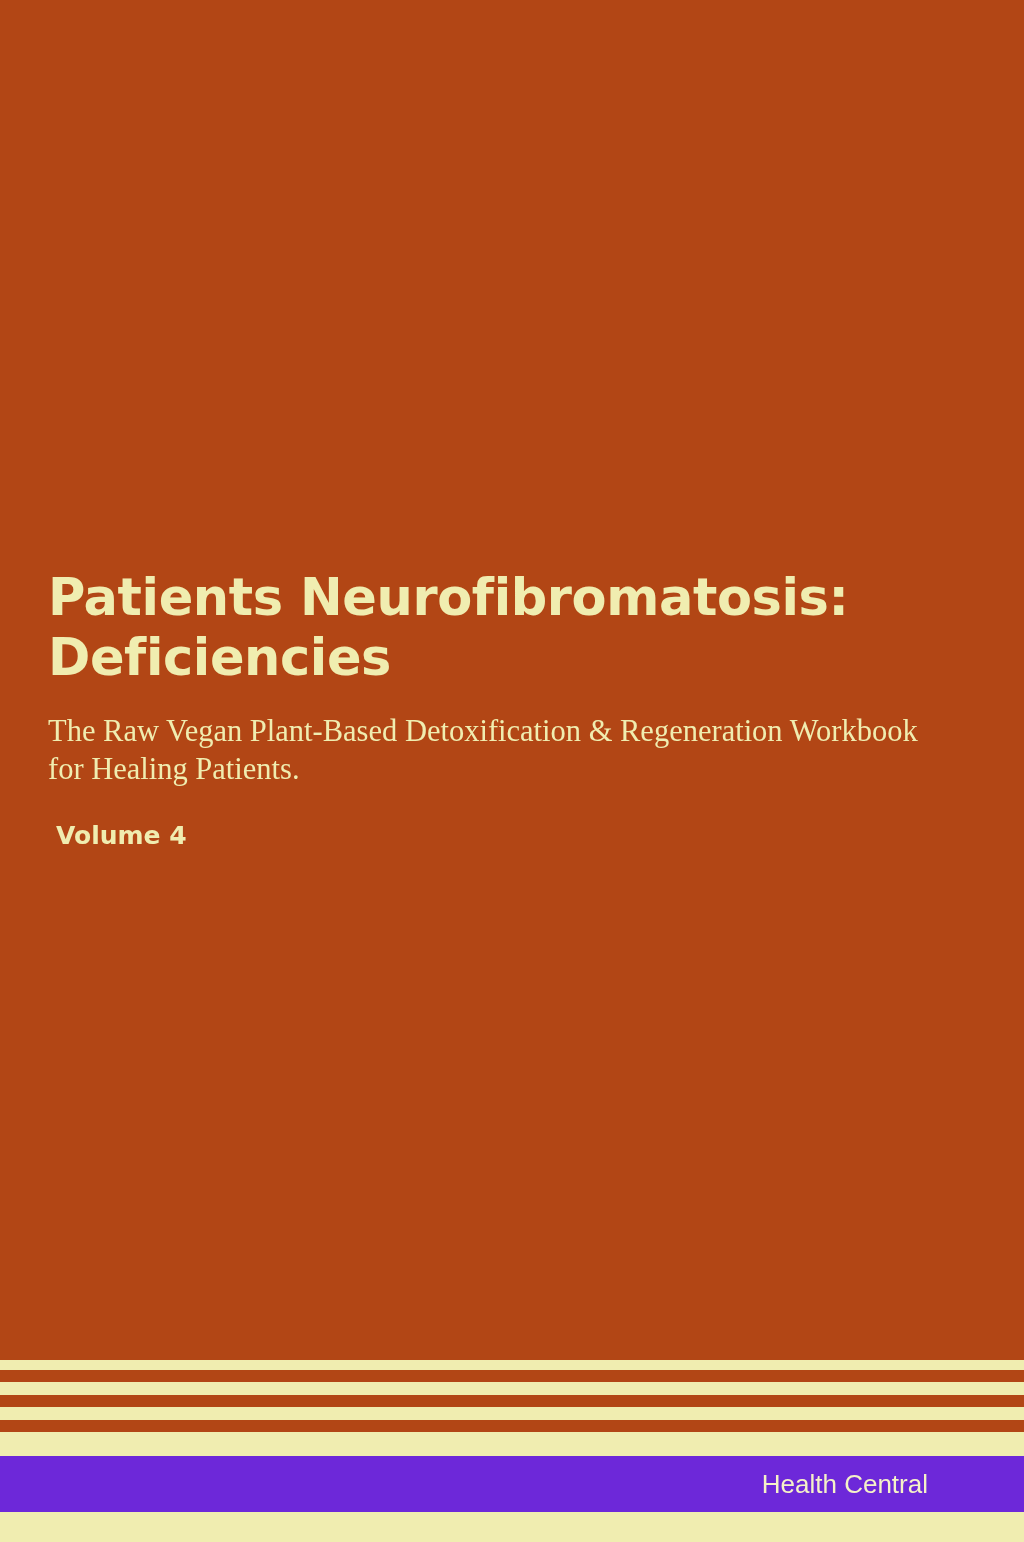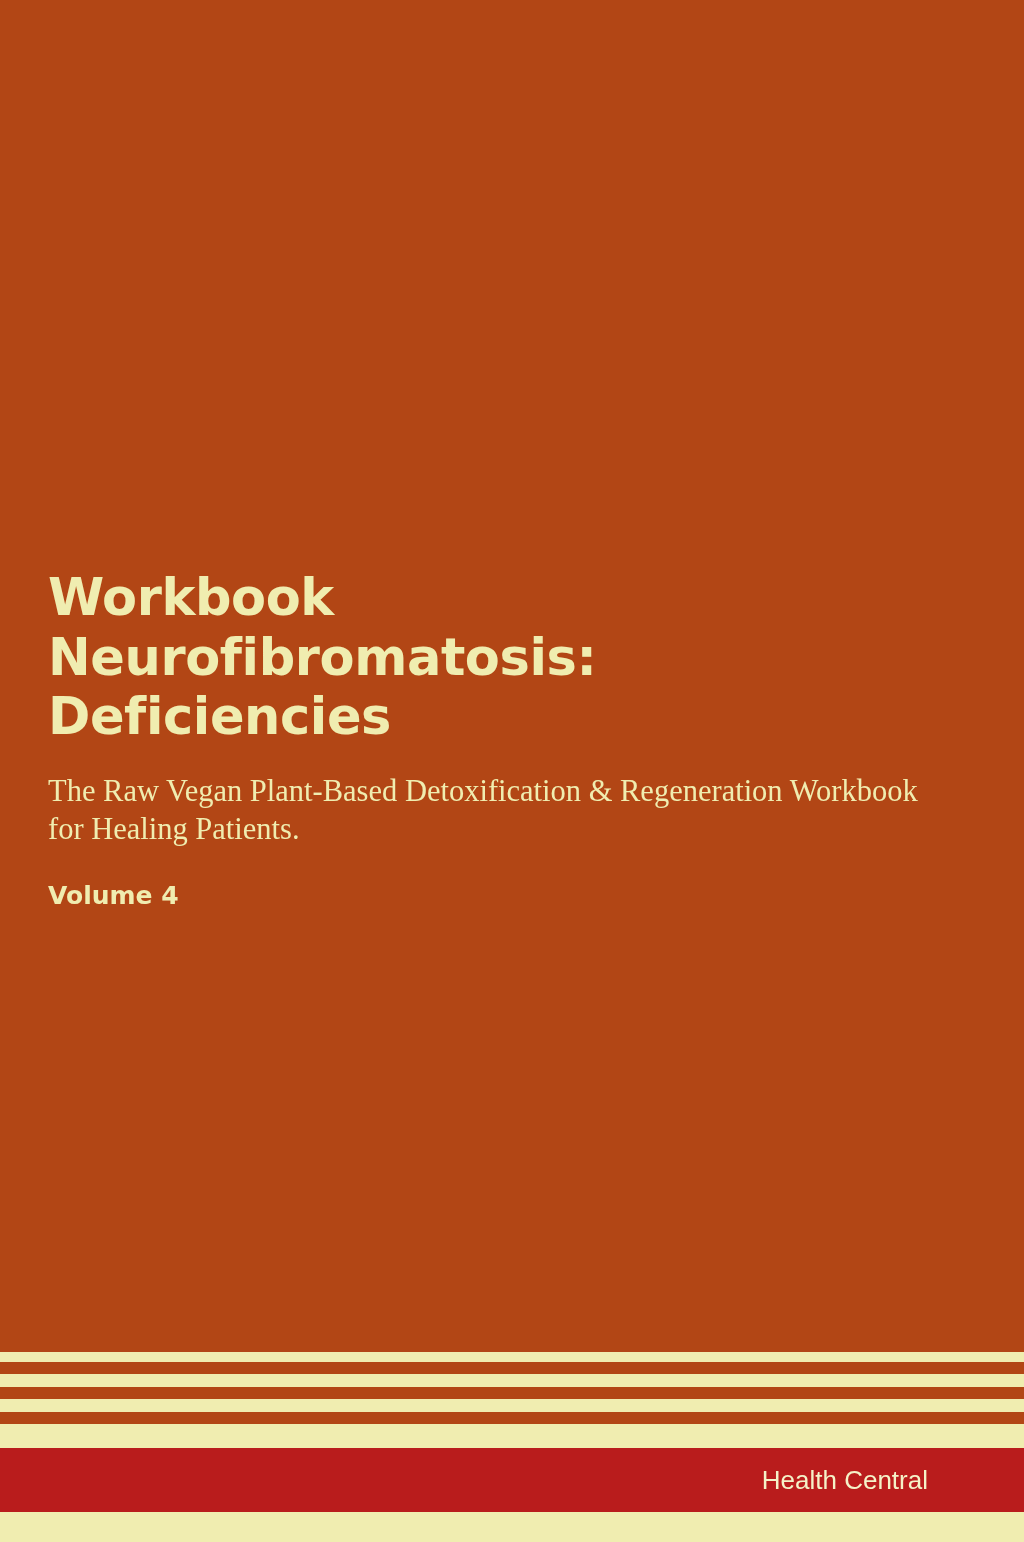--- a/index.html
+++ b/index.html
@@ -46,21 +46,21 @@
     color: #f0edb0;
     margin: 0 0 32px 0;
     max-width: 870px;
   }
 
   .book-volume {
     font-family: "DejaVu Sans", sans-serif;
     font-weight: bold;
     font-size: 25px;
     color: #f0edb0;
-    margin: 0;
+    margin: 8px;
   }
 
   
   .bottom-bands {
     position: absolute;
     left: 0;
     right: 0;
     bottom: 0;
     width: 100%;
   }
@@ -74,42 +74,42 @@
   .h2  { height: 12px; }
   .h3  { height: 13px; }
   .h4  { height: 12px; }
   .h5  { height: 13px; }
   .h6  { height: 12px; }
   .h7  { height: 24px; }
   .h9  { height: 30px; }
 
   .publisher-band {
     position: relative;
-    height: 64px;
-    background: #b91c1c;
+    height: 56px;
+    background: #6d28d9;
     padding-left: 36px;
   }
   .publisher {
     position: absolute;
     right: 96px;
     top: 50%;
     transform: translateY(-50%);
     font-family: "Liberation Sans", sans-serif;
     font-size: 26px;
     color: #f5f2c8;
     white-space: nowrap;
   }
 </style>
 </head>
 <body>
 
 <div class="cover">
 
   <div class="text-block">
-    <h1 class="book-title">Workbook Neurofibromatosis: Deficiencies</h1>
+    <h1 class="book-title">Patients Neurofibromatosis: Deficiencies</h1>
     <p class="book-subtitle">The Raw Vegan Plant-Based Detoxification &amp; Regeneration Workbook for Healing Patients.</p>
     <p class="book-volume">Volume 4</p>
   </div>
 
   <div class="bottom-bands">
     <div class="band band-cream h1"></div>
     <div class="band band-rust h2"></div>
     <div class="band band-cream h3"></div>
     <div class="band band-rust h4"></div>
     <div class="band band-cream h5"></div>

